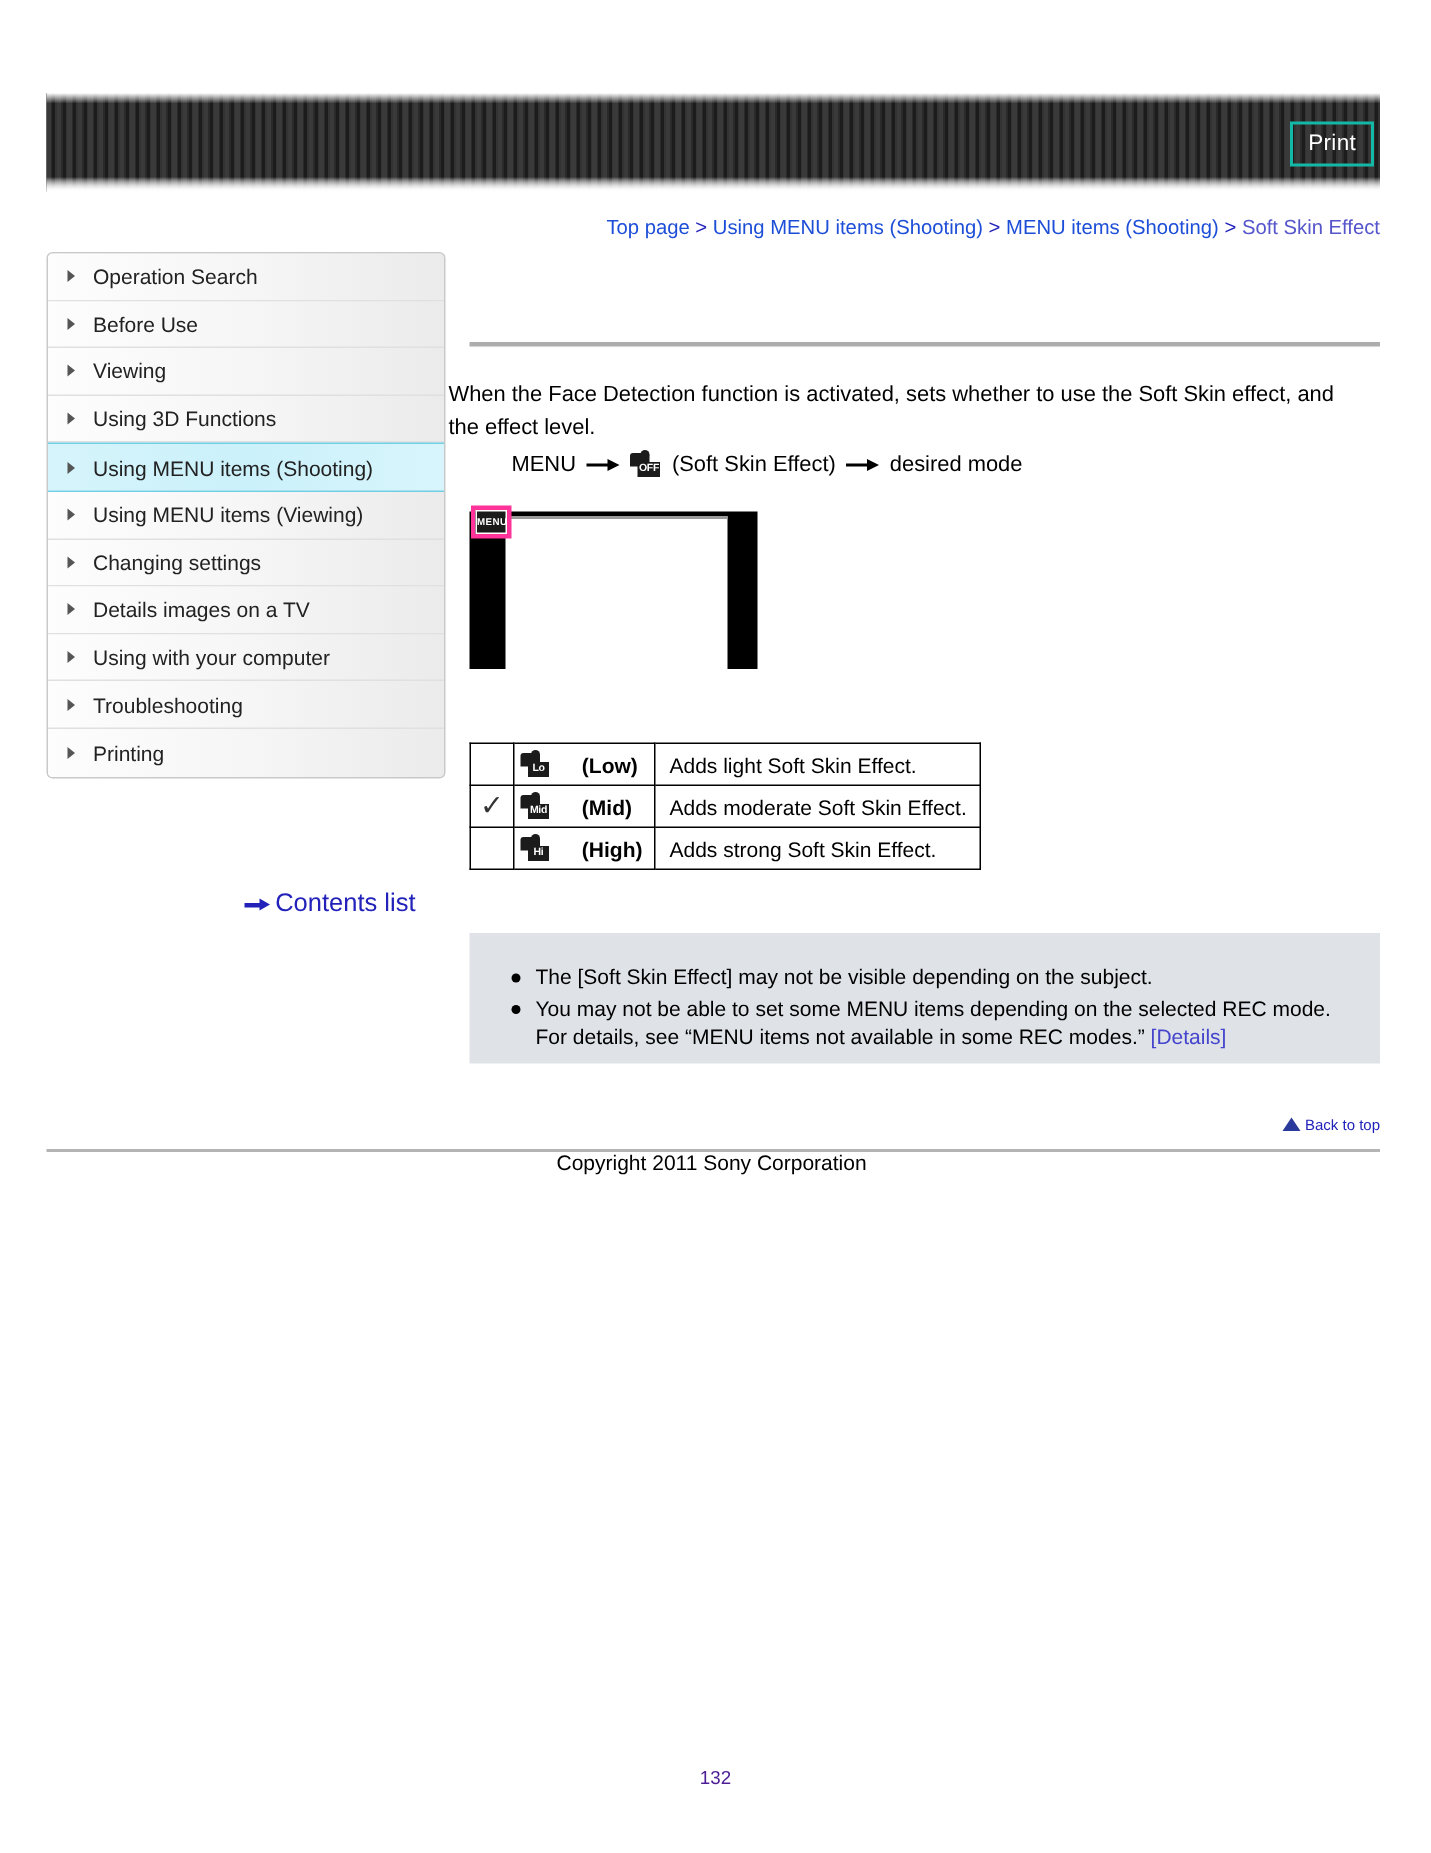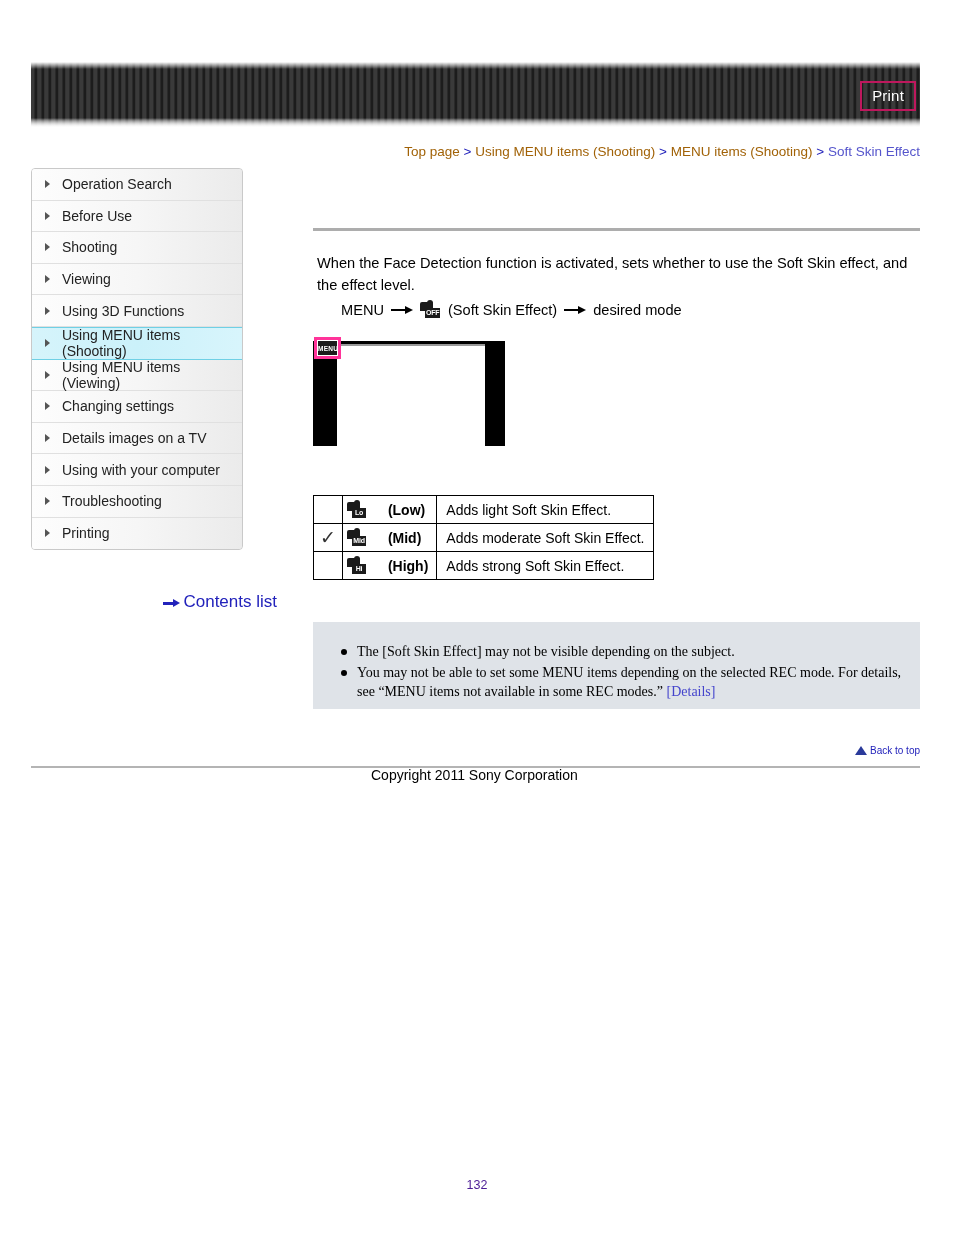--- a/index.html
+++ b/index.html
@@ -42,21 +42,21 @@
     position: absolute;
     left: 0; right: 0; bottom: 0;
     height: 10px;
     background: linear-gradient(to bottom, rgba(255,255,255,0) 0%, #ffffff 95%);
   }
   #print-button {
     position: absolute;
     right: 38px;
     top: 81px;
     padding: 3px 10px 4px 10px;
-    border: 2px solid #be185d;
+    border: 2px solid #14b8a6;
     color: #ffffff;
     background: transparent;
     font-size: 15px;
     line-height: 19px;
     letter-spacing: .2px;
     z-index: 5;
     font-family: "Liberation Sans", sans-serif;
     cursor: pointer;
     text-align: center;
   }
@@ -67,32 +67,32 @@
     left: 313px;
     top: 143px;
     width: 607px;
     text-align: right;
     font-size: 13.5px;
     line-height: 18px;
     color: #3333aa;
     white-space: nowrap;
   }
   #breadcrumb a {
-    color: #a16207;
+    color: #1d4ed8;
     text-decoration: none;
   }
   #breadcrumb .sep { color: #2222bb; }
   #breadcrumb .current { color: #5555cc; }
 
   
   #sidebar {
     position: absolute;
     left: 31px;
     top: 168px;
-    width: 212px;
+    width: 266px;
     border: 1px solid #c9c9c9;
     border-radius: 4px;
     background: linear-gradient(to right, #ffffff 0%, #f4f4f4 55%, #e9e9e9 100%);
     overflow: hidden;
   }
   .side-item {
     position: relative;
     height: 31.6px;
     display: flex;
     align-items: center;
@@ -158,21 +158,21 @@
   #top-rule {
     position: absolute;
     left: 313px;
     top: 228px;
     width: 607px;
     height: 3px;
     background: #adadad;
   }
   #intro-text {
     position: absolute;
-    left: 317px;
+    left: 299px;
     top: 252px;
     width: 610px;
     font-size: 14.6px;
     line-height: 22px;
     color: #000000;
   }
   #menu-path {
     position: absolute;
     left: 341px;
     top: 299px;
@@ -331,21 +331,20 @@
     top: 622px;
     width: 607px;
     height: 87px;
     background: #dfe3e8;
     padding: 20px 18px 0 18px;
   }
   #notes-box ul {
     margin: 0;
     padding: 0;
     list-style: none;
-    font-family: Liberation Serif, serif;
   }
   #notes-box li {
     position: relative;
     padding-left: 26px;
     font-size: 14px;
     line-height: 19px;
     margin-bottom: 2px;
     color: #000000;
   }
   #notes-box li::before {
@@ -427,24 +426,20 @@
 </div>
 
 <div id="sidebar">
   <div class="side-item">
     <span class="tri"></span>
     <span>Operation Search</span>
   </div>
   <div class="side-item">
     <span class="tri"></span>
     <span>Before Use</span>
-  </div>
-  <div class="side-item">
-    <span class="tri"></span>
-    <span>Shooting</span>
   </div>
   <div class="side-item">
     <span class="tri"></span>
     <span>Viewing</span>
   </div>
   <div class="side-item">
     <span class="tri"></span>
     <span>Using 3D Functions</span>
   </div>
   <div class="side-item selected">

